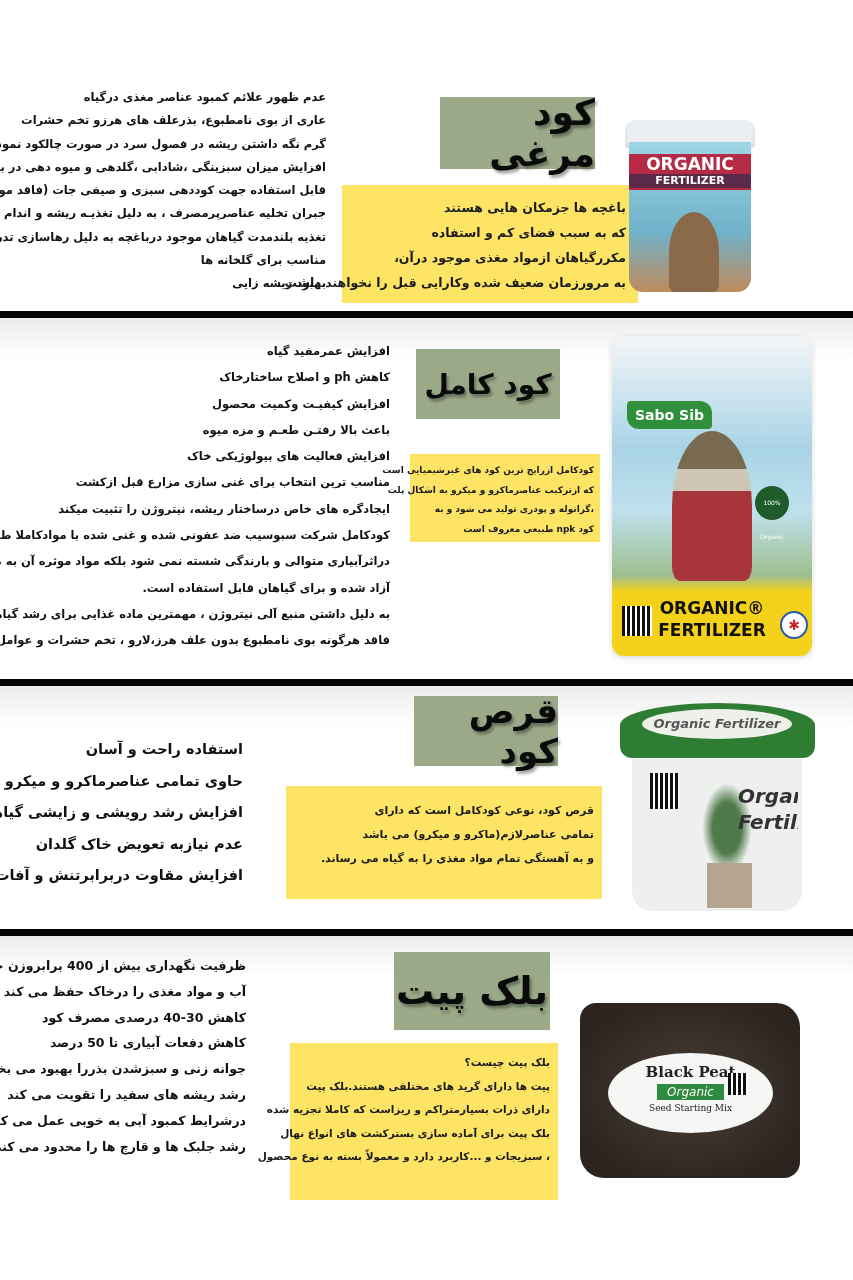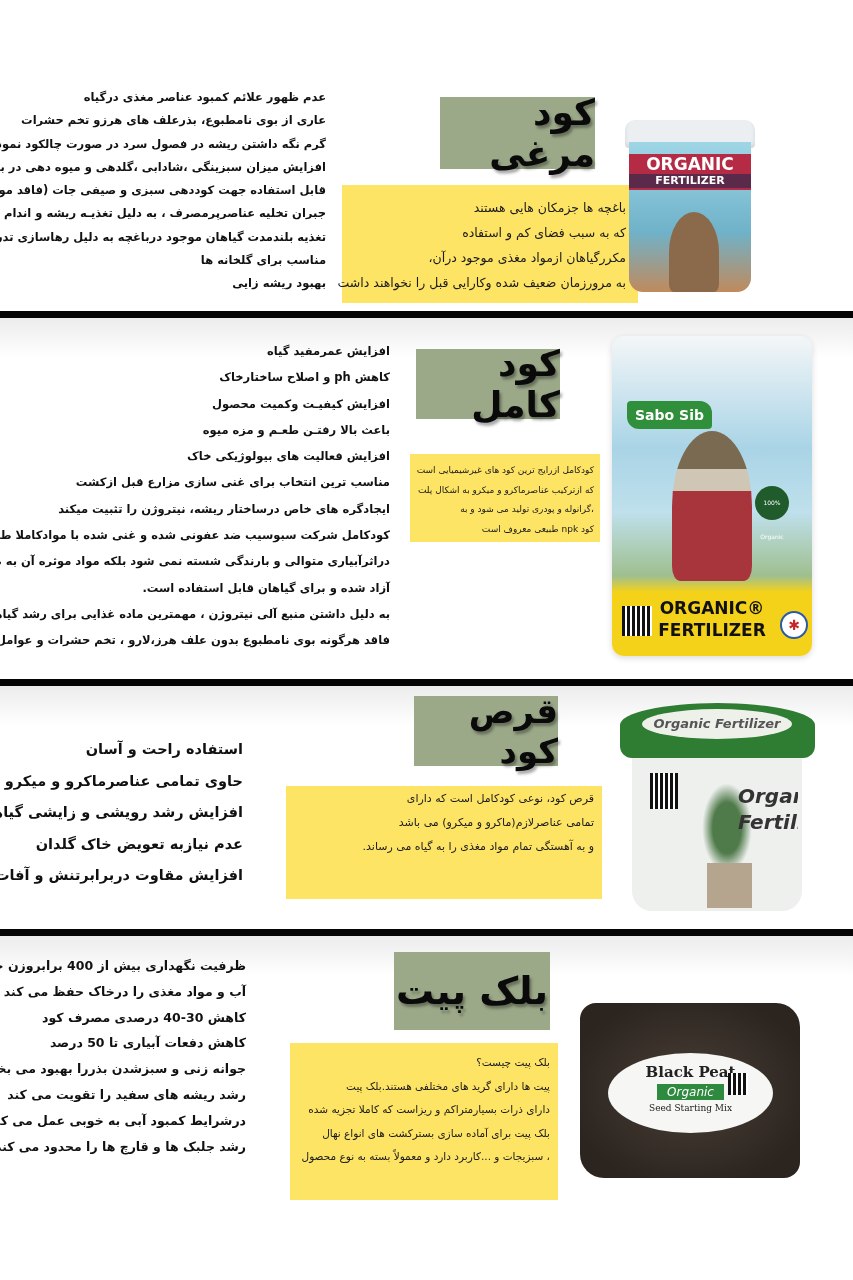--- a/index.html
+++ b/index.html
@@ -14,21 +14,21 @@
   .divider { position: absolute; left: 0; width: 853px; height: 7px; background: #050505; }
   .title-box {
     position: absolute; background: #9ca989;
     display: flex; align-items: center; justify-content: center;
     font-family: "DejaVu Sans", sans-serif; font-weight: bold;
     color: #0a0a0a; text-shadow: 2px 3px 3px rgba(0,0,0,0.35);
     direction: rtl;
   }
   .yellow-box {
     position: absolute; background: #fde465; direction: rtl;
-    font-weight: normal; color: #1a1a1a;
+    font-weight: bold; color: #1a1a1a;
     box-sizing: border-box;
   }
   .yellow-box div { white-space: nowrap; }
   .list { position: absolute; direction: rtl; text-align: right; font-weight: bold; color: #111; }
   .list div { white-space: nowrap; }
   .product { position: absolute; }
   
   .bucket1 { width: 130px; height: 175px; }
   .bucket1 .rim { position: absolute; left: 0; top: 0; width: 130px; height: 28px; background: #eceff1; border-radius: 10px 10px 4px 4px; box-shadow: inset 0 -3px 4px rgba(0,0,0,0.1); }
   .bucket1 .body { position: absolute; left: 4px; top: 22px; width: 122px; height: 150px; background: linear-gradient(#9fd6e6, #6fb2c9 60%, #c08a5c); border-radius: 0 0 14px 14px; overflow: hidden; }
@@ -106,21 +106,21 @@
     <div>افزایش فعالیت های بیولوژیکی خاک</div>
     <div>مناسب ترین انتخاب برای غنی سازی مزارع قبل ازکشت</div>
     <div>ایجادگره های خاص درساختار ریشه، نیتروژن را تثبیت میکند</div>
     <div>کودکامل شرکت سبوسیب ضد عفونی شده و غنی شده با موادکاملا طبیعی است</div>
     <div>دراثرآبیاری متوالی و بارندگی شسته نمی شود بلکه مواد موثره آن به طورتدریجی</div>
     <div>آزاد شده و برای گیاهان قابل استفاده است.</div>
     <div>به دلیل داشتن منبع آلی نیتروژن ، مهمترین ماده غذایی برای رشد گیاهان به شمارمی رود</div>
     <div>فاقد هرگونه بوی نامطبوع بدون علف هرز،لارو ، تخم حشرات و عوامل بیماری زا است.</div>
   </div>
 
-  <div class="title-box" style="left:416px; top:31px; width:144px; height:70px; font-size:36px;">
+  <div class="title-box" style="left:416px; top:31px; width:144px; height:70px; font-size:28px;">
     <span>کود کامل</span>
   </div>
 
   <div class="yellow-box" style="left:410px; top:136px; width:190px; height:88px; padding:7px 6px 0 2px; font-size:9px; line-height:19.5px;">
     <div>کودکامل ازرایج ترین کود های غیرشیمیایی است</div>
     <div>که ازترکیب عناصرماکرو و میکرو به اشکال پلت</div>
     <div>،گرانوله و پودری تولید می شود و به</div>
     <div>کود npk طبیعی معروف است</div>
   </div>
 
@@ -146,21 +146,21 @@
     <div>حاوی تمامی عناصرماکرو و میکرو</div>
     <div>افزایش رشد رویشی و زایشی گیاهان</div>
     <div>عدم نیازبه تعویض خاک گلدان</div>
     <div>افزایش مقاوت دربرابرتنش و آفات</div>
   </div>
 
   <div class="title-box" style="left:414px; top:10px; width:144px; height:70px; font-size:34px;">
     <span>قرص کود</span>
   </div>
 
-  <div class="yellow-box" style="left:286px; top:100px; width:316px; height:113px; padding:1px 8px 0 2px; font-size:11px; line-height:24px;">
+  <div class="yellow-box" style="left:286px; top:100px; width:316px; height:113px; padding:13px 8px 0 2px; font-size:11px; line-height:24px;">
     <div>قرص کود، نوعی کودکامل است که دارای</div>
     <div>تمامی عناصرلازم(ماکرو و میکرو) می باشد</div>
     <div>و به آهستگی تمام مواد مغذی را به گیاه می رساند.</div>
   </div>
 
   <div class="product bucket3" style="left:620px; top:17px;">
     <div class="body">
       <div class="qr" style="left:18px; top:20px; width:28px; height:36px;"></div>
       <div class="plant"></div>
       <div style="position:absolute; left:75px; top:110px; width:45px; height:45px; background:#b6a58e;"></div>

